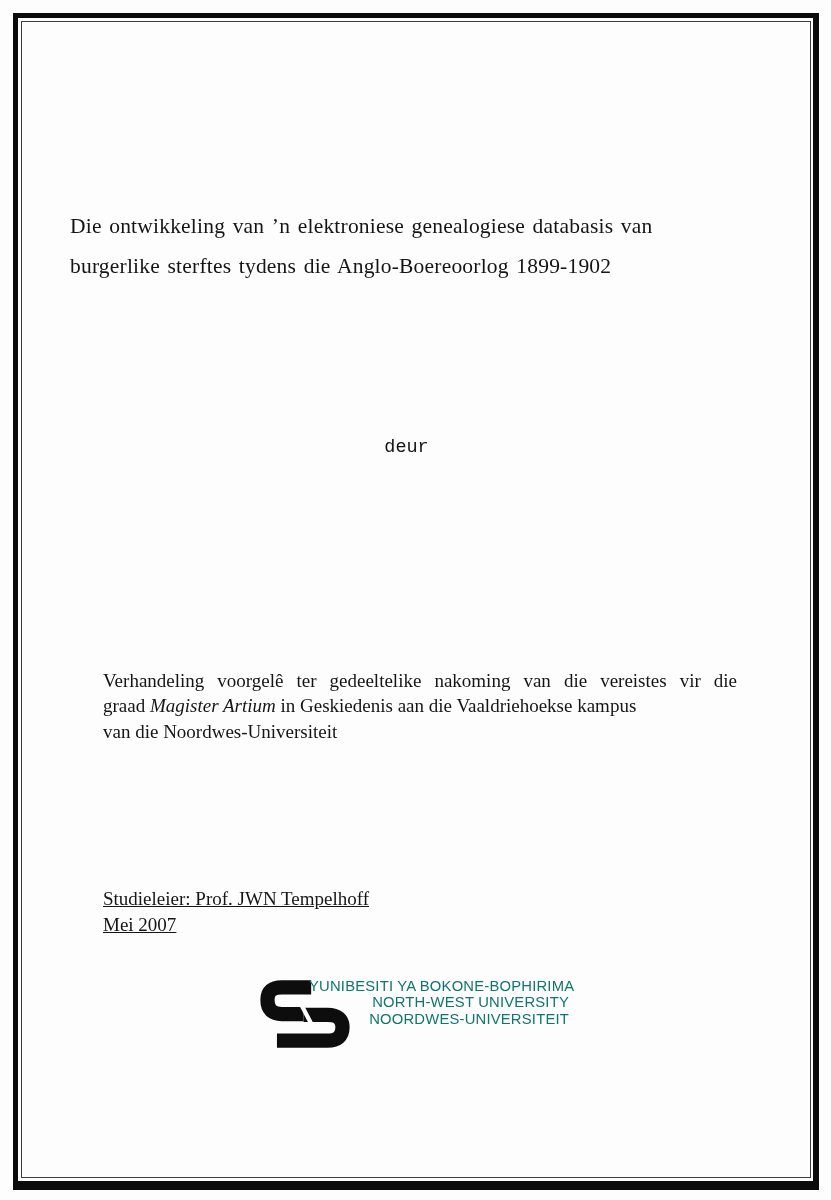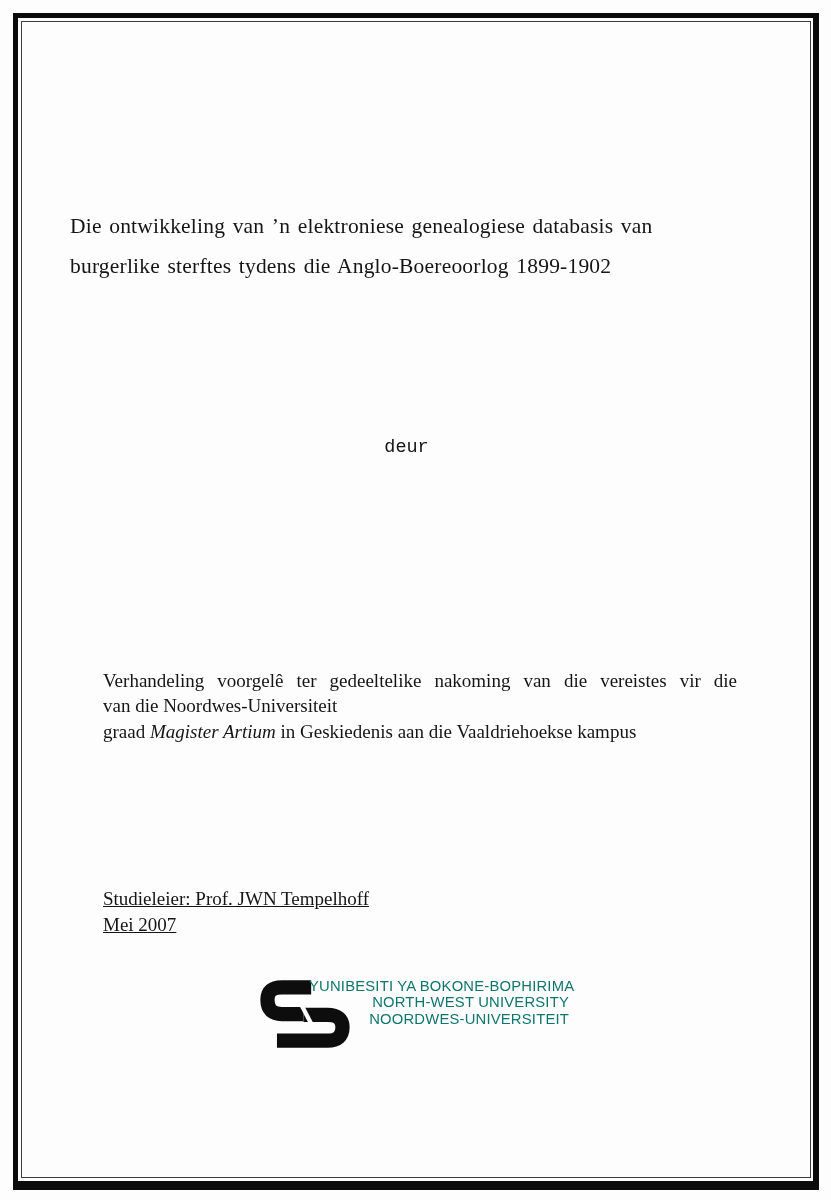--- a/index.html
+++ b/index.html
@@ -109,22 +109,22 @@
   <div class="title-block">
     <div>Die ontwikkeling van ’n elektroniese genealogiese databasis van</div>
     <div>burgerlike sterftes tydens die Anglo-Boereoorlog 1899-1902</div>
   </div>
 
   <div class="byline">deur</div>
 
 
   <div class="declaration">
     <div class="justified">Verhandeling voorgelê ter gedeeltelike nakoming van die vereistes vir die</div>
+    <div><span>graad </span><span class="italic">Magister Artium</span><span> in Geskiedenis aan die Vaaldriehoekse kampus</span></div>
     <div>van die Noordwes-Universiteit</div>
-    <div><span>graad </span><span class="italic">Magister Artium</span><span> in Geskiedenis aan die Vaaldriehoekse kampus</span></div>
   </div>
 
   <div class="supervisor-block">
     <div>Studieleier: Prof. JWN Tempelhoff</div>
     <div>Mei 2007</div>
   </div>
 
   <svg class="logo-mark" viewBox="0 0 100 82" xmlns="http://www.w3.org/2000/svg" aria-hidden="true">
     <path d="M 57 13 H 26 Q 11 13 11 26 Q 11 41 26 41 H 49" fill="none" stroke="#0d0d0d" stroke-width="15"></path>
     <path d="M 49 42 H 74 Q 90 42 90 55 Q 90 69 74 69 H 21" fill="none" stroke="#0d0d0d" stroke-width="15"></path>

